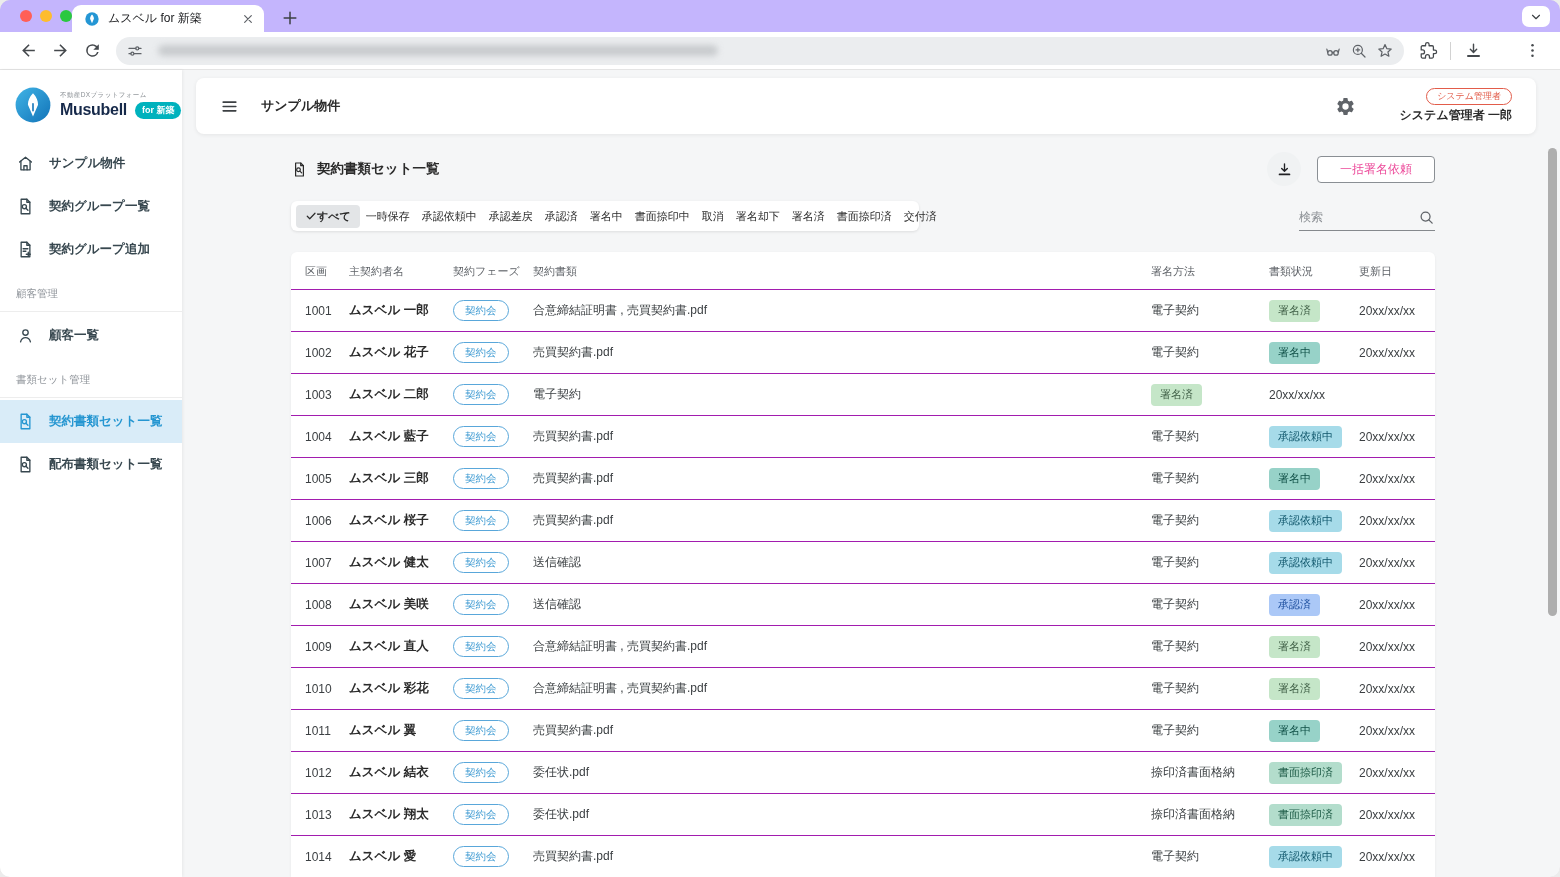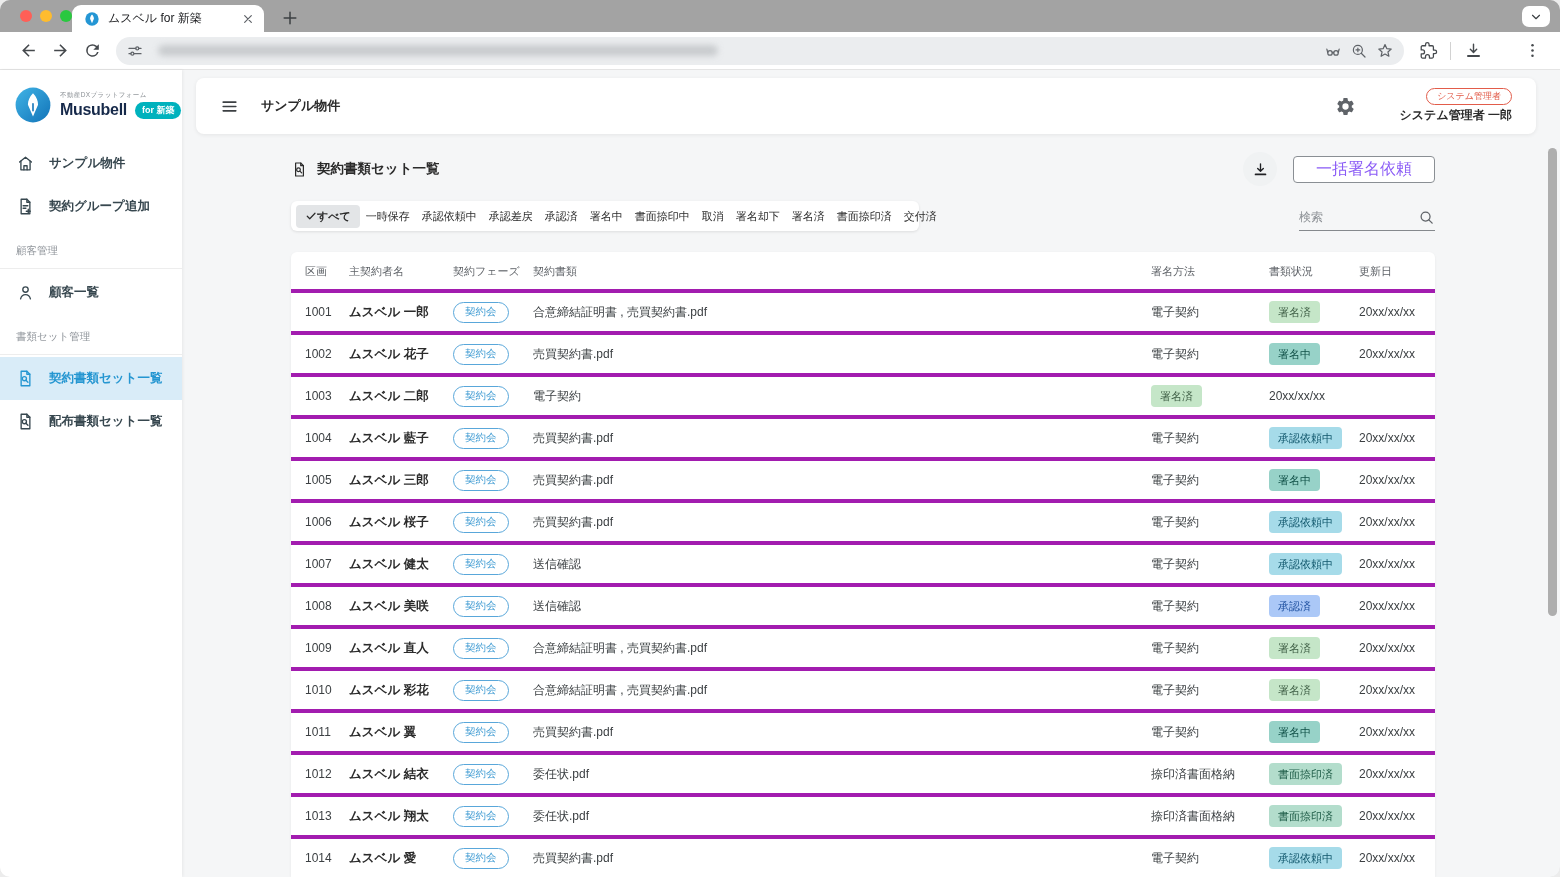--- a/index.html
+++ b/index.html
@@ -1,20 +1,20 @@
 <!DOCTYPE html>
 <html><head>
 <meta charset="utf-8">
 <style>
   * { margin:0; padding:0; box-sizing:border-box; }
   html,body { width:1560px; height:877px; font-family:"Liberation Sans","DejaVu Sans",sans-serif; background:#ececec; }
   .window { position:absolute; inset:0; border-radius:10px; overflow:hidden; background:#fff; box-shadow: inset 0 0 0 1px #d5d5d5; }
 
   
-  .tabstrip { height:32px; background:#a3a3a3; position:relative; display:flex; align-items:center; }
+  .tabstrip { height:32px; background:#c4b5fd; position:relative; display:flex; align-items:center; }
   .traffic { display:flex; gap:8px; margin-left:20px; }
   .tl { width:12px; height:12px; border-radius:50%; }
   .tl.red{background:#ff5f57;} .tl.yellow{background:#febc2e;} .tl.green{background:#2ac840;}
   .tab { position:absolute; left:72px; top:5px; width:192px; height:27px; background:#fff; border-radius:9px 9px 0 0; display:flex; align-items:center; padding:0 8px 0 12px; gap:8px; }
   .tab-title { font-size:12px; color:#202124; flex:1; white-space:nowrap; overflow:hidden; }
   .tab-close { width:16px; height:16px; color:#5f6368; display:flex; }
   .newtab { position:absolute; left:280px; top:8px; width:20px; height:20px; color:#3c4043; }
   .tabsearch { position:absolute; right:10px; top:6px; width:28px; height:21px; background:#fff; border-radius:7px; display:flex; align-items:center; justify-content:center; color:#3c4043; }
   .tabsearch svg{width:14px;height:14px;}
   .newtab svg, .tab-close svg { width:100%; height:100%; }
@@ -59,39 +59,39 @@
   .user-name { font-size:12px; color:#2b2b2b; font-weight:600; }
 
   .content { margin-left:109px; width:1144px; }
   .title-row { margin-top:17px; height:36px; display:flex; align-items:center; }
   .title-icon { width:17px; height:17px; color:#2b2b2b; margin-right:9px; }
   .title-icon svg{width:100%;height:100%;}
   .page-title { font-size:13.5px; font-weight:bold; color:#2b2b2b; }
   .title-spacer { flex:1; }
   .dl-circle { width:34px; height:34px; border-radius:50%; background:#f0f2f3; display:flex; align-items:center; justify-content:center; color:#202124; margin-right:16px; cursor:pointer; }
   .dl-circle svg{ width:17px; height:17px; }
-  .bulk-btn { height:27px; border:1px solid #8a8f94; border-radius:4px; background:#fff; color:#8b5cf6; font-size:16px; font-weight:500; padding:0 22px; cursor:pointer; font-family:inherit; }
+  .bulk-btn { height:27px; border:1px solid #8a8f94; border-radius:4px; background:#fff; color:#ec4899; font-size:12px; font-weight:500; padding:0 22px; cursor:pointer; font-family:inherit; }
 
   .filter-row { margin-top:14px; display:flex; align-items:flex-end; }
   .chips { width:628px; height:30px; background:#fff; border-radius:6px; box-shadow:0 1px 3px rgba(0,0,0,.1); display:flex; align-items:center; justify-content:space-between; padding:0 5px; }
   .chip { font-size:11px; color:#2b2b2b; padding:4px 6px; white-space:nowrap; cursor:pointer; display:flex; align-items:center; }
   .chip.active { background:#e3e5e7; border-radius:4px; font-weight:600; padding:4px 9px; }
   .chip .chk { width:12px; height:12px; display:flex; }
   .chip .chk svg{width:100%;height:100%;}
   .search-box { margin-left:auto; width:136px; height:27px; border-bottom:1px solid #85898d; display:flex; align-items:center; }
   .search-box input { border:none; outline:none; background:transparent; flex:1; font-size:12px; color:#333; font-family:inherit; min-width:0; }
   .search-box input::placeholder { color:#8b8f94; }
   .search-icon { width:17px; height:17px; color:#5f6368; flex-shrink:0; }
   .search-icon svg{width:100%;height:100%;}
 
   .table-card { margin-top:21px; background:#fff; border-radius:6px 6px 0 0; box-shadow:0 1px 3px rgba(0,0,0,.06); }
   .tgrid { display:grid; grid-template-columns:44px 104px 80px 1fr 118px 90px 60px; align-items:center; padding:0 16px 0 14px; }
   .thead { padding-top:12px; padding-bottom:10px; }
   .th { font-size:11px; color:#5f6368; }
-  .trow { height:42px; border-top:4px solid #a21caf; cursor:pointer; }
+  .trow { height:42px; border-top:1px solid #a21caf; cursor:pointer; }
   .td { font-size:12px; color:#3c4043; white-space:nowrap; overflow:hidden; }
   .td-id { font-size:12px; }
   .td-name { font-size:12.5px; font-weight:600; color:#2b2b2b; }
   .phase-badge { display:inline-block; border:1.2px solid #59a7da; color:#3d9ad2; border-radius:12px; padding:2.5px 11px; font-size:10.5px; }
   .status-badge { display:inline-block; border-radius:4px; padding:3.5px 9px; font-size:11px; font-weight:500; }
   .page-scrollbar { position:absolute; right:3px; top:78px; width:9px; height:468px; background:#aeaeae; border-radius:5px; z-index:5; }
 </style>
 </head>
 <body>
 
@@ -222,20 +222,31 @@
                 <path d="M10 20v-5.2h4V20"></path>
               </svg>
             </span>
             <span>サンプル物件</span>
           </div>
           <div class="nav-item">
             <span class="nico">
               <svg viewBox="0 0 24 24" fill="none" stroke="currentColor" stroke-width="1.7" stroke-linecap="round" stroke-linejoin="round">
                 <path d="M6.5 2.8h7.2l3.8 3.8v14.6H6.5z"></path>
                 <path d="M13.7 2.8v3.8h3.8"></path>
+                <circle cx="10.6" cy="12.3" r="2.6"></circle>
+                <path d="M12.5 14.2l2.6 2.6"></path>
+              </svg>
+            </span>
+            <span>契約グループ一覧</span>
+          </div>
+          <div class="nav-item">
+            <span class="nico">
+              <svg viewBox="0 0 24 24" fill="none" stroke="currentColor" stroke-width="1.7" stroke-linecap="round" stroke-linejoin="round">
+                <path d="M6.5 2.8h7.2l3.8 3.8v14.6H6.5z"></path>
+                <path d="M13.7 2.8v3.8h3.8"></path>
                 <path d="M9 11h6M9 14.2h3.5"></path>
                 <path d="M15.5 15.5v5M13 18h5"></path>
               </svg>
             </span>
             <span>契約グループ追加</span>
           </div>
           <div class="nav-section">顧客管理</div>
           <div class="nav-item">
             <span class="nico">
               <svg viewBox="0 0 24 24" fill="none" stroke="currentColor" stroke-width="1.7" stroke-linecap="round" stroke-linejoin="round">

